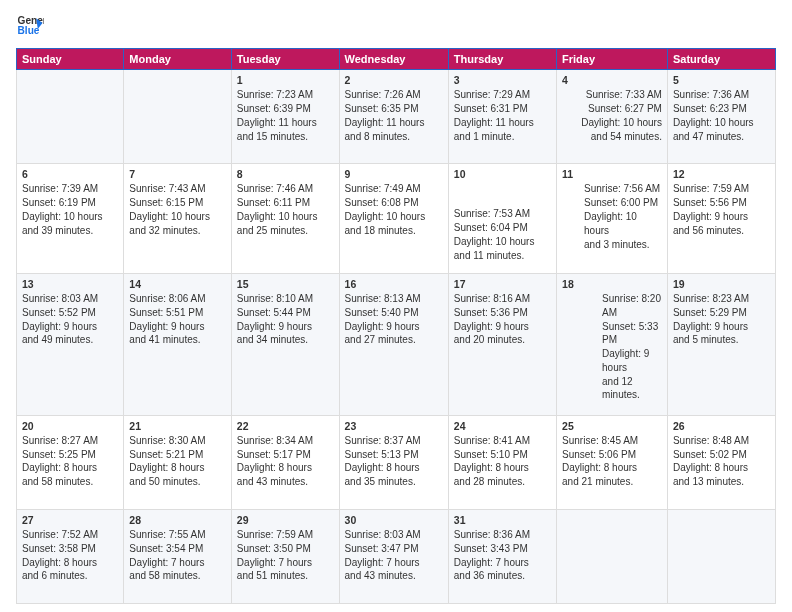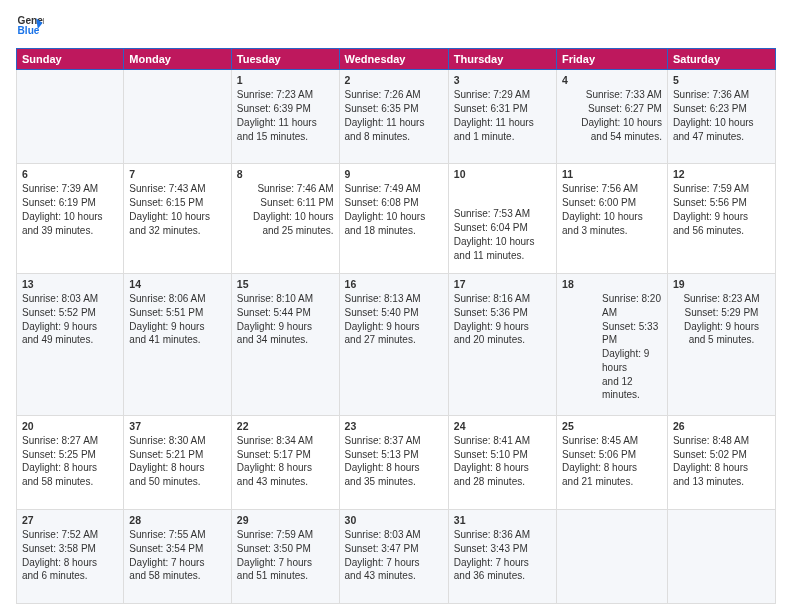--- a/index.html
+++ b/index.html
@@ -172,42 +172,42 @@
           </td>
           <td>
             <span class="day-num">7</span>
             <div class="cell-text" style="white-space: pre-line;">Sunrise: 7:43 AM
 Sunset: 6:15 PM
 Daylight: 10 hours
 and 32 minutes.</div>
           </td>
           <td>
             <span class="day-num">8</span>
-            <div class="cell-text" style="white-space: pre-line; text-align: right;">Sunrise: 7:46 AM
+            <div class="cell-text" style="white-space: pre-line;">Sunrise: 7:46 AM
 Sunset: 6:11 PM
 Daylight: 10 hours
 and 25 minutes.</div>
           </td>
           <td>
             <span class="day-num">9</span>
             <div class="cell-text" style="white-space: pre-line;">Sunrise: 7:49 AM
 Sunset: 6:08 PM
 Daylight: 10 hours
 and 18 minutes.</div>
           </td>
           <td>
             <span class="day-num">10</span>
             <div class="cell-text" style="white-space: pre-line; margin-top: 26px;">Sunrise: 7:53 AM
 Sunset: 6:04 PM
 Daylight: 10 hours
 and 11 minutes.</div>
           </td>
           <td>
             <span class="day-num">11</span>
-            <div class="cell-text" style="white-space: pre-line;">Sunrise: 7:56 AM
+            <div class="cell-text" style="white-space: pre-line; margin-left: 22px;">Sunrise: 7:56 AM
 Sunset: 6:00 PM
 Daylight: 10 hours
 and 3 minutes.</div>
           </td>
           <td>
             <span class="day-num">12</span>
             <div class="cell-text" style="white-space: pre-line;">Sunrise: 7:59 AM
 Sunset: 5:56 PM
 Daylight: 9 hours
 and 56 minutes.</div>
@@ -251,36 +251,36 @@
           </td>
           <td>
             <span class="day-num">18</span>
             <div class="cell-text" style="white-space: pre-line; margin-left: 40px;">Sunrise: 8:20 AM
 Sunset: 5:33 PM
 Daylight: 9 hours
 and 12 minutes.</div>
           </td>
           <td>
             <span class="day-num">19</span>
-            <div class="cell-text" style="white-space: pre-line; text-align: center;">Sunrise: 8:23 AM
+            <div class="cell-text" style="white-space: pre-line;">Sunrise: 8:23 AM
 Sunset: 5:29 PM
 Daylight: 9 hours
 and 5 minutes.</div>
           </td>
         </tr>
         <tr>
           <td>
             <span class="day-num">20</span>
             <div class="cell-text" style="white-space: pre-line;">Sunrise: 8:27 AM
 Sunset: 5:25 PM
 Daylight: 8 hours
 and 58 minutes.</div>
           </td>
           <td>
-            <span class="day-num">37</span>
+            <span class="day-num">21</span>
             <div class="cell-text" style="white-space: pre-line;">Sunrise: 8:30 AM
 Sunset: 5:21 PM
 Daylight: 8 hours
 and 50 minutes.</div>
           </td>
           <td>
             <span class="day-num">22</span>
             <div class="cell-text" style="white-space: pre-line;">Sunrise: 8:34 AM
 Sunset: 5:17 PM
 Daylight: 8 hours

